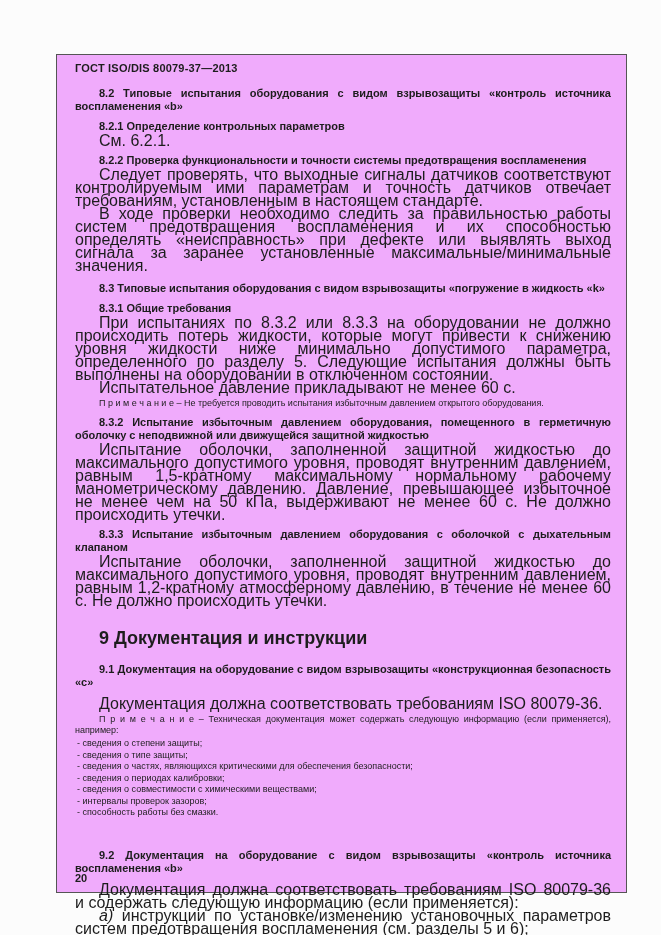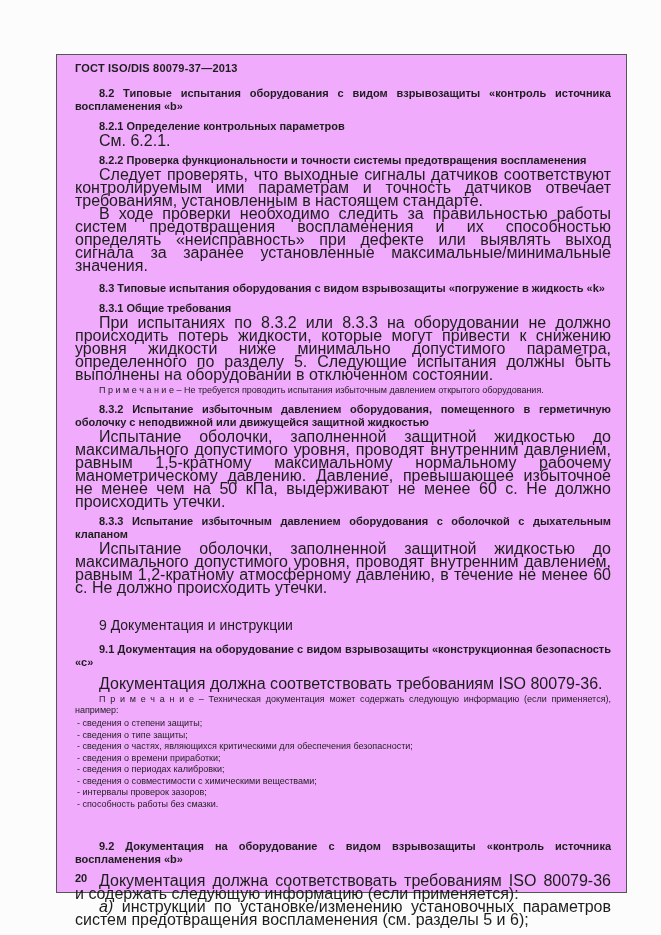--- a/index.html
+++ b/index.html
@@ -39,26 +39,26 @@
     font-size: 11px;
     font-weight: bold;
     line-height: 13px;
     text-align: justify;
     text-indent: 24px;
     margin-top: 7px;
     margin-bottom: 1px;
   }
   .h.major { margin-top: 10px; }
   .chapter {
-    font-size: 14px;
-    font-weight: normal;
+    font-size: 18px;
+    font-weight: bold;
     line-height: 16px;
     text-indent: 24px;
     margin-top: 23px;
-    margin-bottom: 10px;
+    margin-bottom: 17px;
   }
   .gap { margin-top: 8px; }
   .gap-l { margin-top: 30px; }
   .note {
     font-size: 9px;
     line-height: 11px;
     text-align: justify;
     text-indent: 24px;
     margin-top: 4px;
     margin-bottom: 2px;
@@ -93,38 +93,38 @@
     <div class="p">См. 6.2.1.</div>
 
     <div class="h">8.2.2 Проверка функциональности и точности системы предотвращения воспламенения</div>
     <div class="p">Следует проверять, что выходные сигналы датчиков соответствуют контролируемым ими параметрам и точность датчиков отвечает требованиям, установленным в настоящем стандарте.</div>
     <div class="p">В ходе проверки необходимо следить за правильностью работы систем предотвращения воспламенения и их способностью определять «неисправность» при дефекте или выявлять выход сигнала за заранее установленные максимальные/минимальные значения.</div>
 
     <div class="h major">8.3 Типовые испытания оборудования с видом взрывозащиты «погружение в жидкость «k»</div>
 
     <div class="h">8.3.1 Общие требования</div>
     <div class="p">При испытаниях по 8.3.2 или 8.3.3 на оборудовании не должно происходить потерь жидкости, которые могут привести к снижению уровня жидкости ниже минимально допустимого параметра, определенного по разделу 5. Следующие испытания должны быть выполнены на оборудовании в отключенном состоянии.</div>
+    <div class="p">Испытательное давление прикладывают не менее 60 с.</div>
     <div class="note">П р и м е ч а н и е  –  Не требуется проводить испытания избыточным давлением открытого оборудования.</div>
 
     <div class="h">8.3.2 Испытание избыточным давлением оборудования, помещенного в герметичную оболочку с неподвижной или движущейся защитной жидкостью</div>
     <div class="p">Испытание оболочки, заполненной защитной жидкостью до максимального допустимого уровня, проводят внутренним давлением, равным 1,5-кратному максимальному нормальному рабочему манометрическому давлению. Давление, превышающее избыточное не менее чем на 50 кПа, выдерживают не менее 60 с. Не должно происходить утечки.</div>
 
     <div class="h">8.3.3 Испытание избыточным давлением оборудования с оболочкой с дыхательным клапаном</div>
     <div class="p">Испытание оболочки, заполненной защитной жидкостью до максимального допустимого уровня, проводят внутренним давлением, равным 1,2-кратному атмосферному давлению, в течение не менее 60 с. Не должно происходить утечки.</div>
 
     <div class="chapter">9 Документация и инструкции</div>
 
     <div class="h">9.1 Документация на оборудование с видом взрывозащиты «конструкционная безопасность «с»</div>
     <div class="p gap">Документация должна соответствовать требованиям ISO 80079-36.</div>
     <div class="note">П р и м е ч а н и е  –  Техническая документация может содержать следующую информацию (если применяется), например:</div>
     <div class="note-list">
       <div class="note-item">- сведения о степени защиты;</div>
       <div class="note-item">- сведения о типе защиты;</div>
       <div class="note-item">- сведения о частях, являющихся критическими для обеспечения безопасности;</div>
-      <div class="note-item">- сведения о времени приработки;</div>
       <div class="note-item">- сведения о периодах калибровки;</div>
       <div class="note-item">- сведения о совместимости с химическими веществами;</div>
       <div class="note-item">- интервалы проверок зазоров;</div>
       <div class="note-item">- способность работы без смазки.</div>
     </div>
 
     <div class="h gap-l">9.2 Документация на оборудование с видом взрывозащиты «контроль источника воспламенения «b»</div>
     <div class="p gap">Документация должна соответствовать требованиям ISO 80079-36 и содержать следующую информацию (если применяется):</div>
     <div class="p"><span class="marker-italic">а)</span> <span>инструкции по установке/изменению установочных параметров систем предотвращения воспламенения (см. разделы 5 и 6);</span></div>
 

